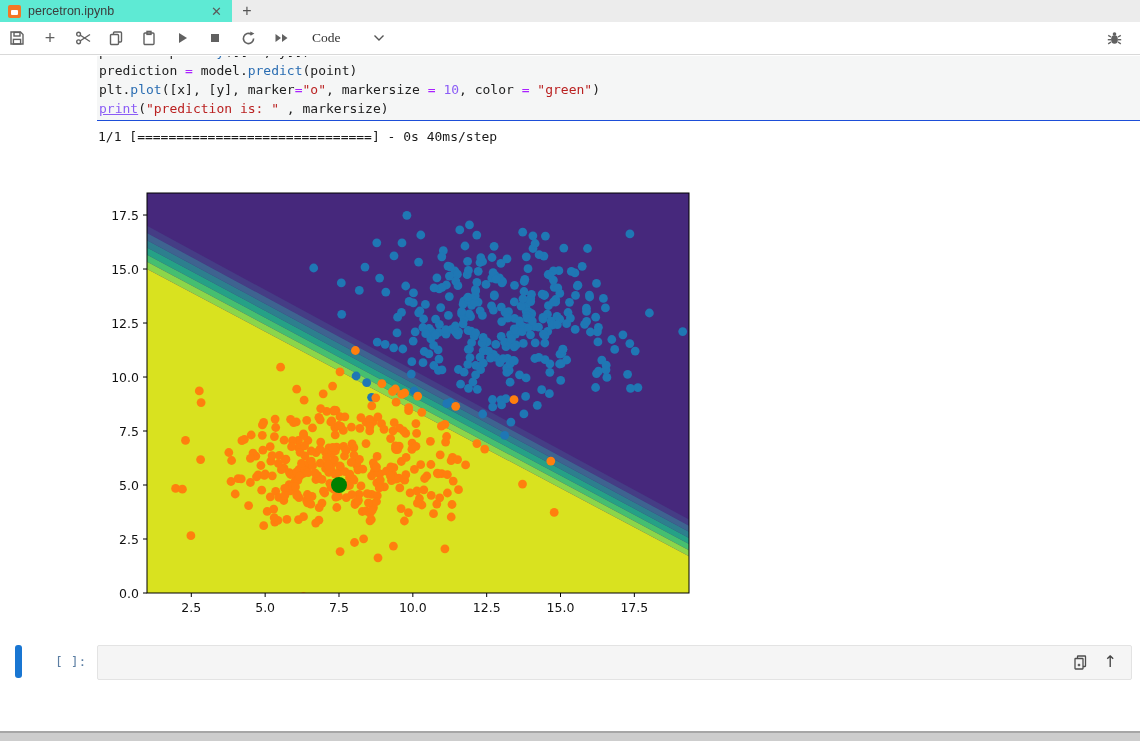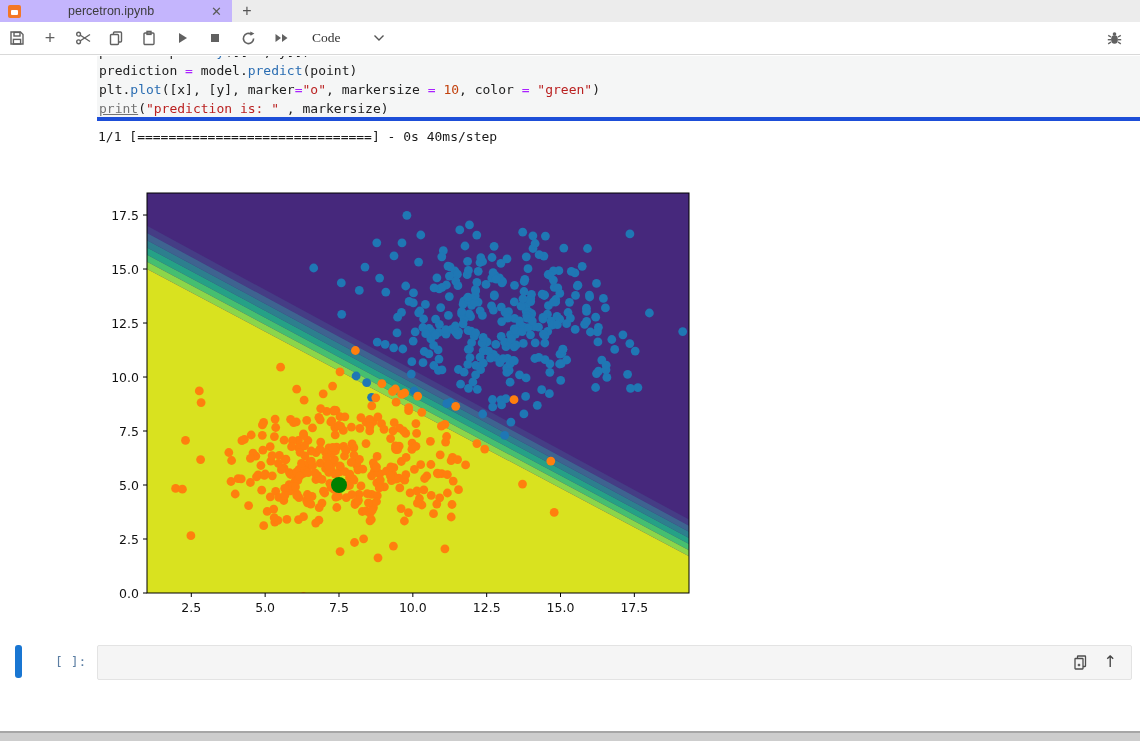--- a/index.html
+++ b/index.html
@@ -1,22 +1,22 @@
 <!DOCTYPE html>
 <html><head>
 <meta charset="utf-8">
 <style>
   * { margin:0; padding:0; box-sizing:border-box; }
   html,body { width:1140px; height:741px; background:#ffffff; overflow:hidden;
               font-family:"Liberation Sans", sans-serif; position:relative; }
 
   
   .tabbar { position:absolute; left:0; top:0; width:1140px; height:22px; background:#ececec; }
-  .tab-active { position:absolute; left:0; top:0; width:232px; height:22px; background:#c4b5fd;
-                display:flex; align-items:center; padding:0 8px;gap:40px; }
+  .tab-active { position:absolute; left:0; top:0; width:232px; height:22px; background:#5eead4;
+                display:flex; align-items:center; padding:0 8px; }
   .nb-icon { width:13px; height:13px; background:#f37726; border-radius:2px; position:relative; flex:0 0 13px; }
   .nb-icon::after { content:""; position:absolute; left:3px; top:5px; width:7px; height:5px; background:#ffffff; border-radius:1px; }
   .tab-title { font-size:12.5px; color:#3c3c3c; margin-left:7px; white-space:nowrap; }
   .tab-close { margin-left:auto; color:#5a5a5a; font-size:13px; cursor:pointer; padding:0 2px; }
   .newtab { position:absolute; left:234px; top:0; width:26px; height:22px; display:flex; align-items:center;
             justify-content:center; color:#555; font-size:16px; cursor:pointer; }
 
   
   .toolbar { position:absolute; left:0; top:22px; width:1140px; height:33px; background:#ffffff;
              border-bottom:1px solid #d9d9d9; display:flex; align-items:center; padding-left:3px; }
@@ -26,30 +26,30 @@
   .tbtn .filled { fill:#616161; stroke:none; }
   .tbtn-plus { font-size:18px; font-weight:400; line-height:1; }
   .mode-select { margin-left:12px; display:flex; align-items:center; cursor:pointer; }
   .mode-label { font-size:13.5px; color:#333;font-family:Liberation Serif, serif; }
   .mode-chevron { margin-left:32px; }
   .tb-spacer { flex:1; }
   .bug-btn { margin-right:12px; }
 
   
   .cell-top { position:absolute; left:97px; top:56px; right:0; height:65px; background:#f5f6f6;
-              border-bottom:4px solid #1d4ed8; overflow:hidden;
+              border-bottom:1px solid #1d4ed8; overflow:hidden;
               font-family:"DejaVu Sans Mono", monospace; font-size:13px; }
   .code-line { line-height:19px; height:19px; white-space:pre; padding-left:2px; }
   .code-line.clipped { margin-top:-14px; }
   .tok-pl { color:#212121; }
   .tok-op { color:#aa22ff; }
   .tok-fn { color:#2a6db2; }
   .tok-str { color:#ba2121; }
-  .tok-num { color:#c2410c; }
-  .tok-bi { color:#737373;text-decoration:underline; }
+  .tok-num { color:#8b5cf6; }
+  .tok-bi { color:#8b5cf6;text-decoration:underline; }
 
   .outputs { position:absolute; left:98px; top:128px; font-family:"DejaVu Sans Mono", monospace;
              font-size:13px; color:#1a1a1a; }
   .out-line { line-height:18.6px; white-space:pre; }
 
   .plot-wrap { position:absolute; left:90px; top:192px; width:624px; height:436px; }
 
   
   .cell-bar { position:absolute; left:15px; top:645px; width:7px; height:33px; background:#1976d2; border-radius:3px; cursor:pointer; }
   .cell-prompt { position:absolute; left:55px; top:654px; font-family:"DejaVu Sans Mono", monospace;

